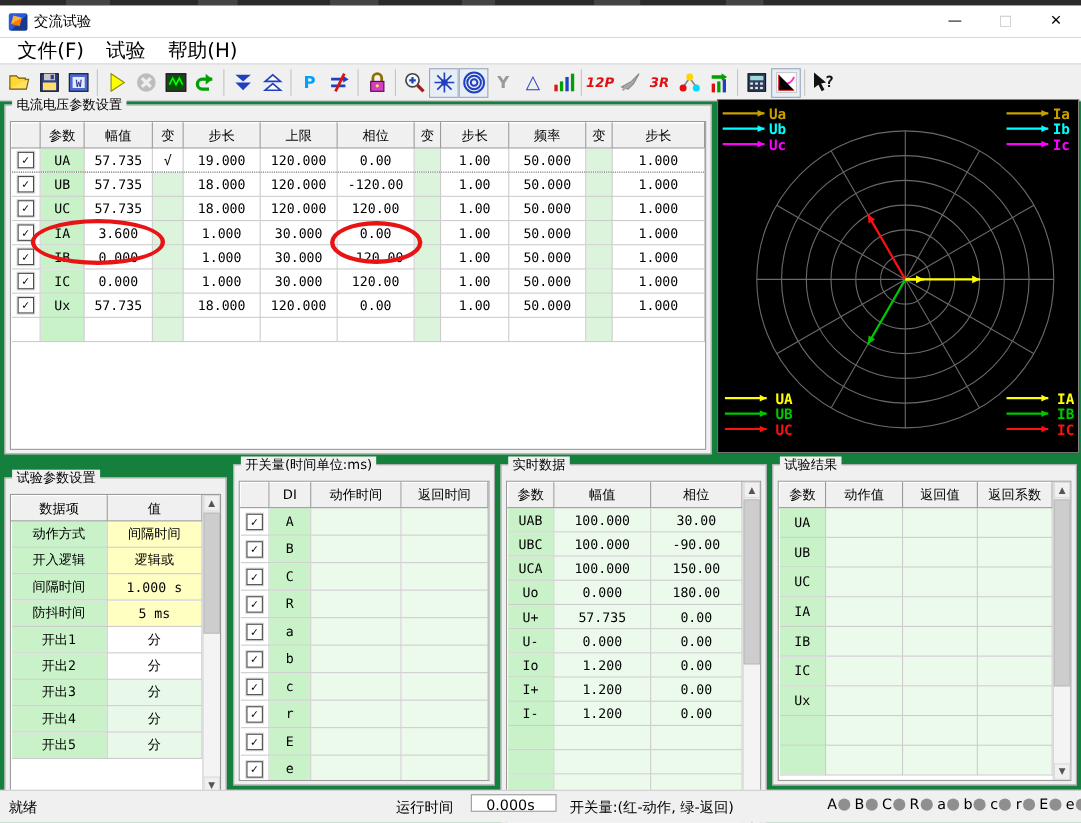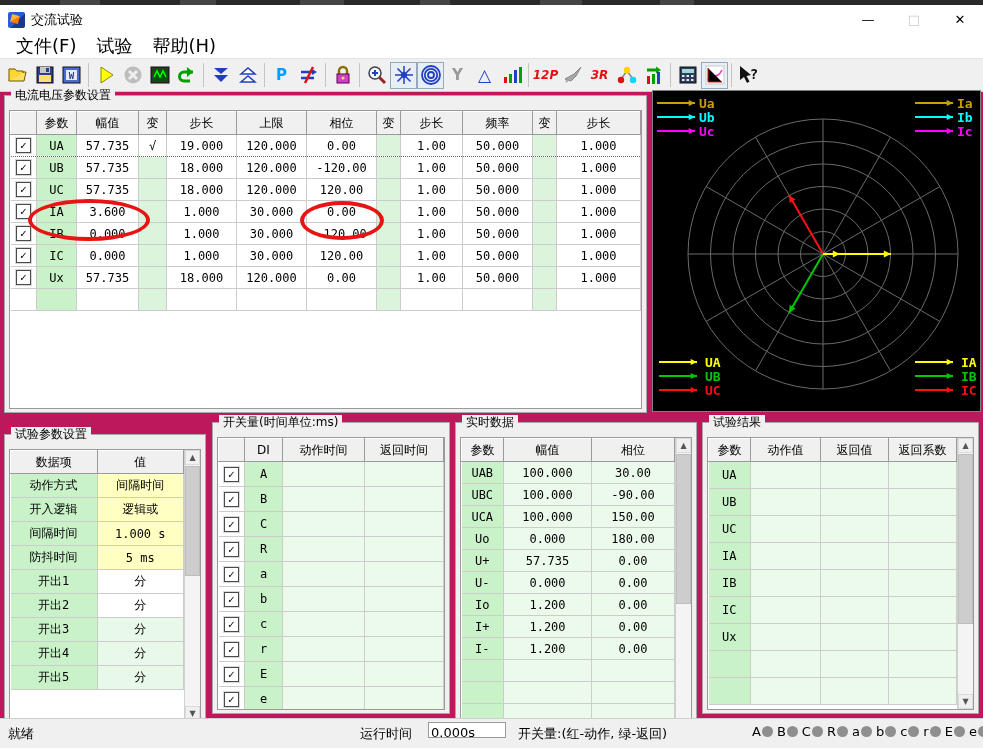--- a/index.html
+++ b/index.html
@@ -1,17 +1,17 @@
 <!DOCTYPE html>
 <html><head>
 <meta charset="utf-8">
 <style>
   html,body{margin:0;padding:0}
   body{width:983px;height:748px;overflow:hidden;font-family:"DejaVu Sans",sans-serif;font-size:12px;color:#000;background:#f0f0f0}
-  #app{position:relative;width:983px;height:748px;background:#be185d}
+  #app{position:relative;width:983px;height:748px;background:#15803d}
 
   
   #top-strip{position:absolute;left:0;top:0;width:983px;height:5px;background:#2a2a2a;overflow:hidden}
   #top-strip .m{position:absolute;top:0;height:5px;background:#444}
 
   
   #titlebar{position:absolute;left:0;top:5px;width:983px;height:29px;background:#ffffff;display:flex;align-items:center}
   #app-icon{width:17px;height:16px;margin:0 6px 0 8px;position:relative;background:linear-gradient(135deg,#2a5bd7 55%,#173a8f 55%);border-radius:2px}
   #app-icon:before{content:"";position:absolute;left:3px;top:3px;width:8px;height:8px;background:linear-gradient(135deg,#ffb13b 50%,#ff7a00 50%);transform:rotate(15deg)}
   #title-text{font-size:13px}
@@ -79,21 +79,21 @@
   
   #phasor-panel{position:absolute;left:652px;top:90px;width:329px;height:322px;background:#000;border:1px solid #808080;box-sizing:border-box}
 
   
   .ann{position:absolute;border:4px solid #e81414;border-radius:50%;pointer-events:none}
 
   
   #statusbar{position:absolute;left:0;top:718px;width:983px;height:30px;background:#f0f0f0;border-top:1px solid #cfcfcf;font-size:13px}
   #sb-ready{position:absolute;left:8px;top:6px}
   #sb-runtime-label{position:absolute;left:360px;top:6px}
-  #sb-runtime-box{position:absolute;left:428px;top:3px;width:78px;height:16px;background:#fff;border:1px solid #9a9a9a;line-height:20px;padding-left:2px;box-sizing:border-box}
+  #sb-runtime-box{position:absolute;left:428px;top:3px;width:78px;height:16px;background:#fff;border:1px solid #9a9a9a;line-height:20px;padding-left:13px;box-sizing:border-box}
   #sb-switch-label{position:absolute;left:518px;top:6px}
   #sb-inds{position:absolute;left:752px;top:5px;display:flex;align-items:center}
   .ind{display:flex;align-items:center;margin-right:4px}
   .ind .lbl{margin-right:1px}
   .ind .dot{width:11px;height:11px;border-radius:50%;background:#8f8f8f;display:inline-block}
 
   svg text{font-family:"DejaVu Sans Mono","DejaVu Sans",monospace}
 </style>
 </head>
 <body>

